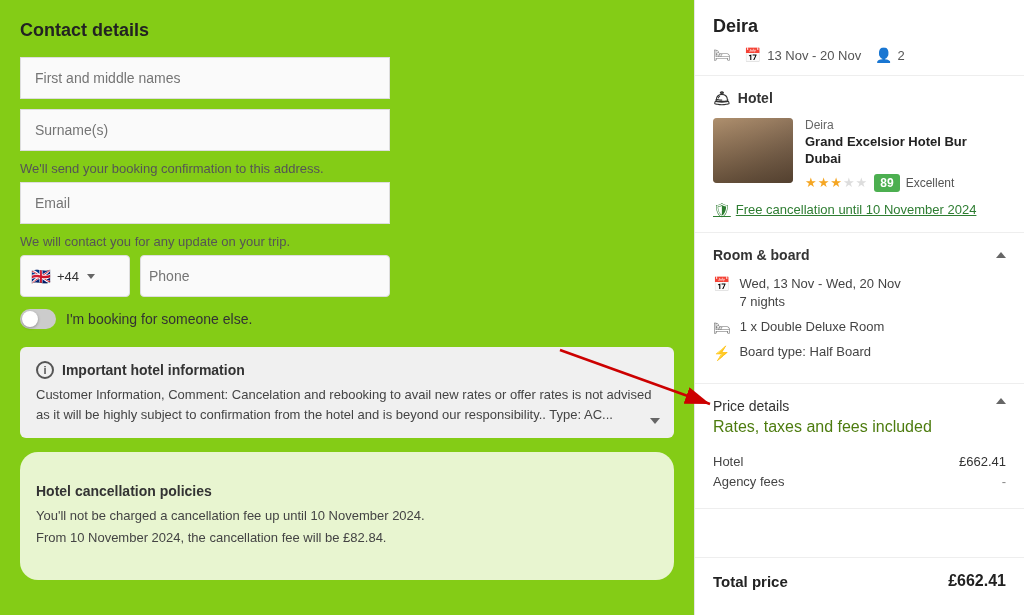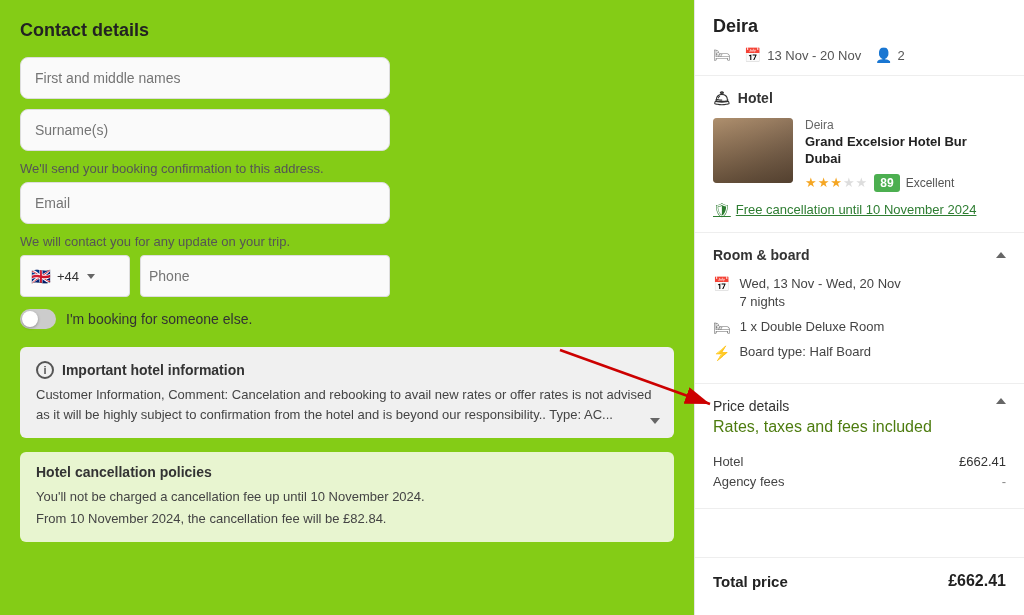--- a/index.html
+++ b/index.html
@@ -28,21 +28,21 @@
       color: #222;
     }
     .form-group {
       margin-bottom: 10px;
     }
     .form-input {
       width: 100%;
       max-width: 370px;
       padding: 12px 14px;
       border: 1px solid #ddd;
-      border-radius: 8px;
+      border-radius: 0;
       font-size: 14px;
       color: #999;
       background: #fafafa;
       outline: none;
     }
     .helper-text {
       font-size: 13px;
       color: #555;
       margin: 8px 0 6px 0;
     }
@@ -157,22 +157,22 @@
       width: 0;
       height: 0;
       border-left: 5px solid transparent;
       border-right: 5px solid transparent;
       border-top: 6px solid #666;
       cursor: pointer;
     }
     
     .cancel-box {
       background: #e8f5d0;
-      border-radius: 6px;
-      padding: 12px 16px;
+      border-radius: 18px;
+      padding: 31px 16px;
       max-width: 670px;
     }
     .cancel-box-title {
       font-weight: 700;
       font-size: 14px;
       margin-bottom: 6px;
       color: #333;
     }
     .cancel-box-body {
       font-size: 13px;

